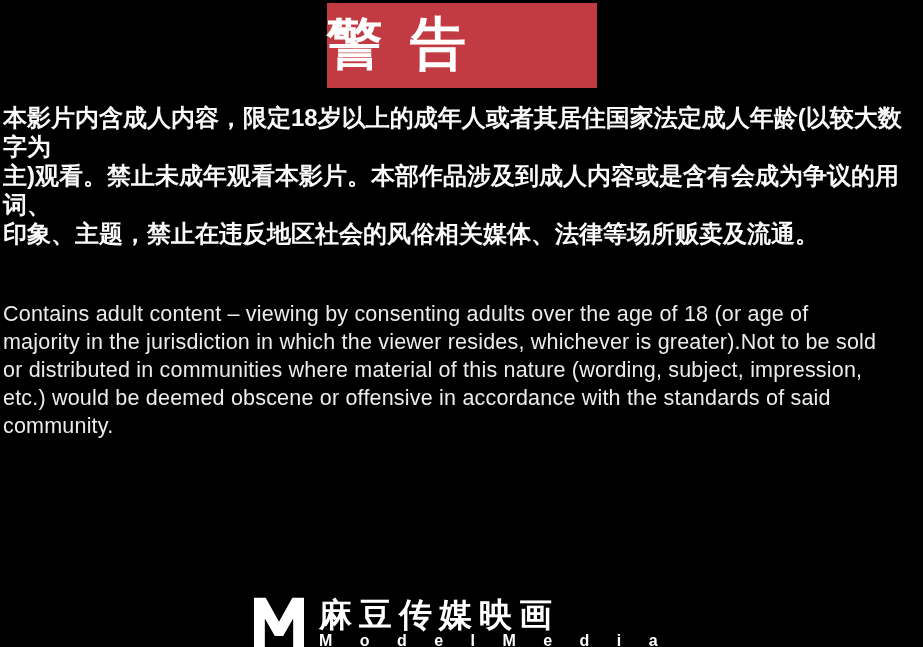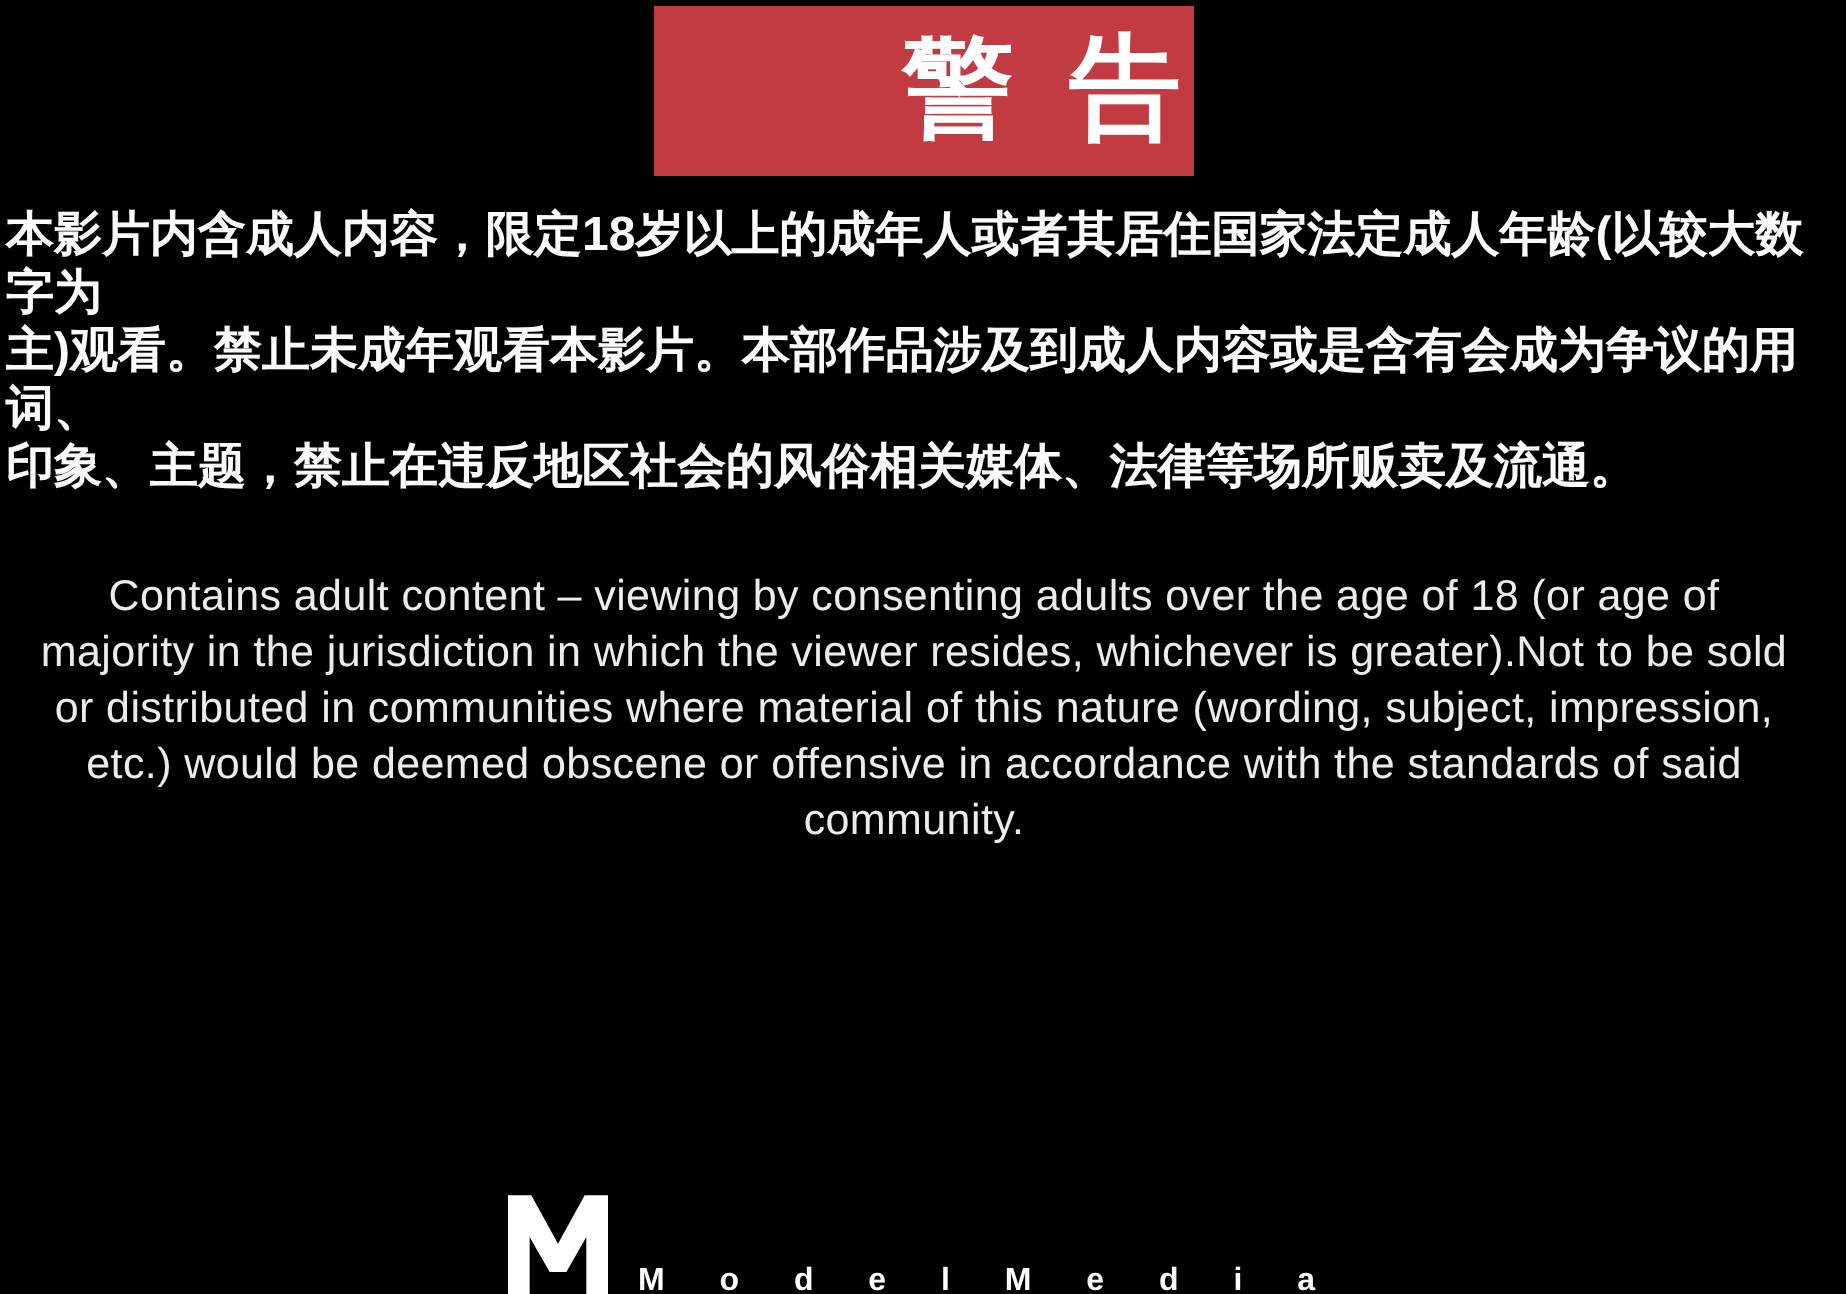--- a/index.html
+++ b/index.html
@@ -17,21 +17,21 @@
     height: 647px;
     background: #000000;
   }
   .banner {
     width: 270px;
     height: 85px;
     margin: 3px auto 0 auto;
     background: #c23a42;
     display: flex;
     align-items: center;
-    justify-content: flex-end;
+    justify-content: flex-start;
   }
   .banner-title {
     color: #ffffff;
     font-size: 56px;
     font-weight: 900;
     letter-spacing: 6px;
     line-height: 1;
     padding-bottom: 4px;
   }
   .text-block {
@@ -41,27 +41,26 @@
     color: #f2f2f2;
   }
   .zh {
     margin-top: 15px;
     font-size: 24px;
     line-height: 29px;
     font-weight: 700;
     color: #fafafa;
   }
   .en {
-    margin-top: 36px;
+    margin-top: 52px;
     font-size: 21.5px;
     line-height: 28px;
     font-weight: 400;
     color: #ececec;
     letter-spacing: 0.2px;
-    text-align: center;
   }
   .ja {
     margin-top: 23px;
     font-size: 22.5px;
     line-height: 29px;
     font-weight: 400;
     color: #efefef;
   }
   .logo {
     position: absolute;
@@ -122,17 +121,18 @@
 community.</p>
 
 
   <div class="logo">
     <span class="logo-m">
       <svg viewBox="0 0 60 62" xmlns="http://www.w3.org/2000/svg" aria-hidden="true">
         <polygon fill="#ffffff" points="0,0 14,0 30,29 46,0 60,0 60,62 47,62 47,25 35,46 25,46 13,25 13,62 0,62"></polygon>
       </svg>
     </span>
     <span class="logo-text">
+      <span class="logo-zh">麻豆传媒映画</span>
       <span class="logo-en">M o d e l  M e d i a</span>
     </span>
   </div>
 
 </div>
 
 </body></html>

